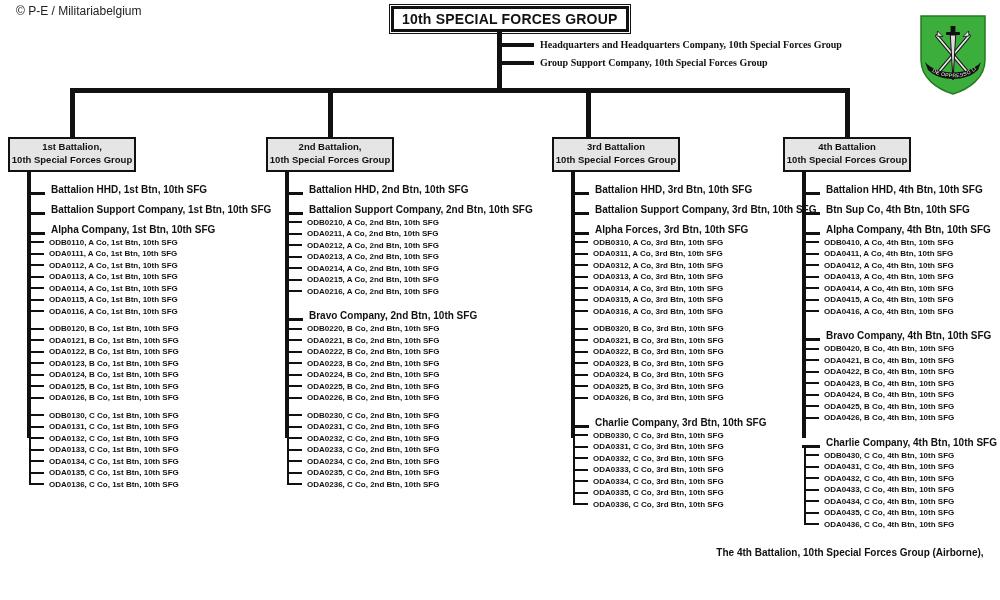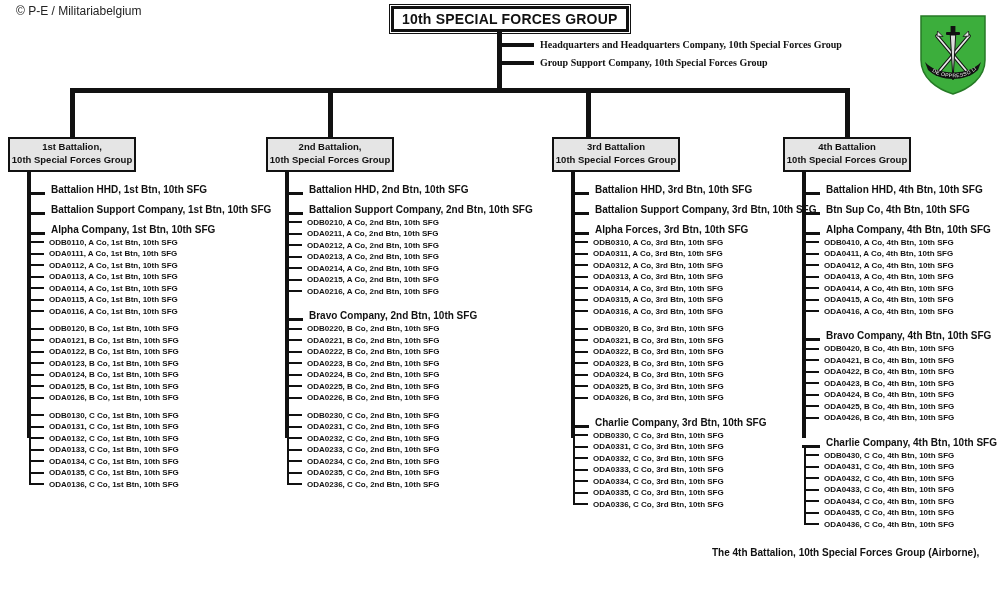--- a/index.html
+++ b/index.html
@@ -36,21 +36,21 @@
 
   .team-block { margin-left:21px; position:relative; padding:2px 0 4px 0; }
   .team-block::before {
     content:""; position:absolute; left:0; top:0; width:2px; height:calc(100% - 10px); background:#111;
   }
   .team-row { height:11.5px; display:flex; align-items:center; }
   .team-tick { width:15px; height:2px; background:#111; margin-right:5px; flex:none; }
   .team-label { font-size:8px; font-weight:bold; white-space:nowrap; }
 
   .footnote {
-    left:712px; top:546px; width:276px; 
+    left:712px; top:546px; width:276px; text-align:center;
     font-size:10px; font-weight:bold; line-height:1.35;
   }
   .logo { left:916px; top:12px; }
 </style>
 </head>
 <body>
 
 <div class="abs copyright">© P-E / Militariabelgium</div>
 
 <div class="abs title-box">

